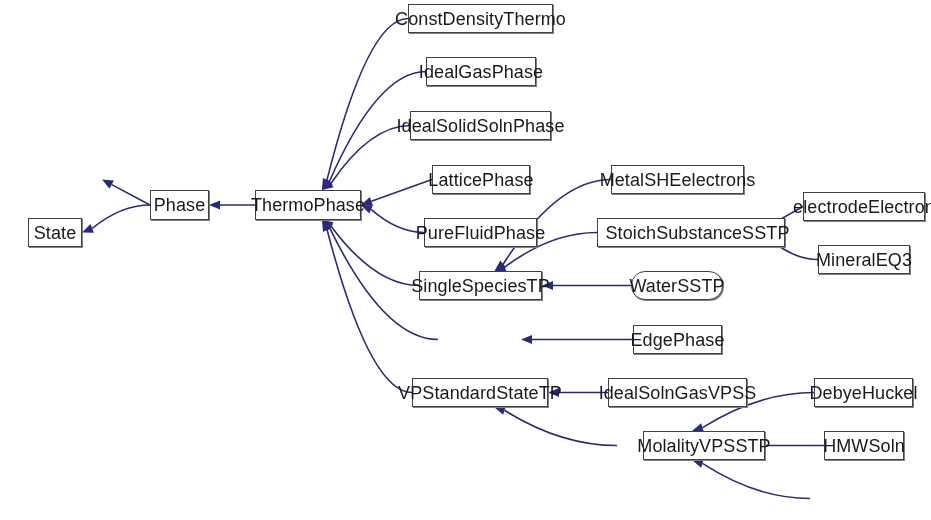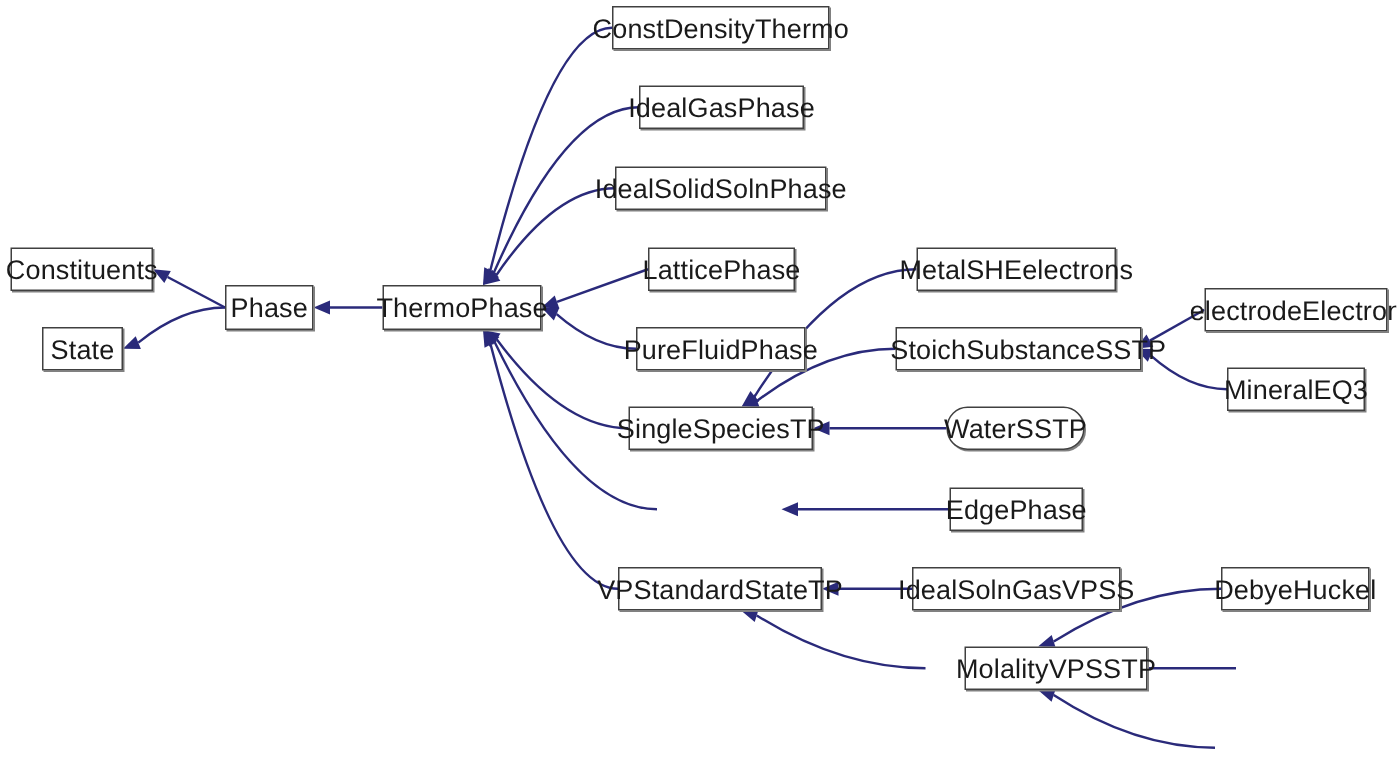--- a/index.html
+++ b/index.html
@@ -84,23 +84,20 @@
       <line x1="803" y1="206.5" x2="766.5761912259214" y2="227.08737017665308" stroke="#2a2a7a" stroke-width="1.6"></line>
       <polygon points="757,232.5 768.9205519817903,232.74584639399063 765.1968785508587,241.15859007128017" fill="#2a2a7a"></polygon>
       <path d="M 818 259.5 Q 792.5293576331622 259.5 767.0587152663245 236.9522182326354" fill="none" stroke="#2a2a7a" stroke-width="1.6"></path>
       <polygon points="692,431 701.1057150342119,423.3028606797248 703.8744027027826,432.0763644606498" fill="#2a2a7a"></polygon>
       <path d="M 814 392.5 Q 758.2450294342486 392.5 702.4900588684973 427.6896125701873" fill="none" stroke="#2a2a7a" stroke-width="1.6"></path>
       <polygon points="739,445.5 750,440.9 750,450.1" fill="#2a2a7a"></polygon>
       <line x1="824" y1="445.5" x2="750" y2="445.5" stroke="#2a2a7a" stroke-width="1.6"></line>
       <polygon points="692,460 703.8842832035283,459.03884822304866 701.0306372739711,467.78508769545743" fill="#2a2a7a"></polygon>
       <path d="M 810 498.5 Q 756.2287301193749 498.5 702.4574602387497 463.41196795925305" fill="none" stroke="#2a2a7a" stroke-width="1.6"></path>
     </svg>
-<div class="node" style="left: 7px; top: 165px; width: 95px; height: 29px;">
-      <span>Constituents</span>
-    </div>
     <div class="node" style="left: 28px; top: 218px; width: 54px; height: 29px;">
       <span>State</span>
     </div>
     <div class="node" style="left: 150px; top: 190px; width: 59px; height: 30px;">
       <span>Phase</span>
     </div>
     <div class="node" style="left: 255px; top: 190px; width: 106px; height: 30px;">
       <span>ThermoPhase</span>
     </div>
     <div class="node" style="left: 408px; top: 4px; width: 145px; height: 29px;">
@@ -120,21 +117,21 @@
     </div>
     <div class="node" style="left: 419px; top: 271px; width: 123px; height: 29px;">
       <span>SingleSpeciesTP</span>
     </div>
     <div class="node" style="left: 412px; top: 378px; width: 136px; height: 29px;">
       <span>VPStandardStateTP</span>
     </div>
     <div class="node" style="left: 611px; top: 165px; width: 133px; height: 29px;">
       <span>MetalSHEelectrons</span>
     </div>
-    <div class="node" style="left: 597px; top: 218px; width: 164px; height: 29px; padding-left: 13px;">
+    <div class="node" style="left: 597px; top: 218px; width: 188px; height: 29px; padding-left: 13px;">
       <span>StoichSubstanceSSTP</span>
     </div>
     <div class="node" style="left: 631px; top: 271px; width: 92px; height: 29px; border-radius: 14px;">
       <span>WaterSSTP</span>
     </div>
     <div class="node" style="left: 633px; top: 325px; width: 89px; height: 29px;">
       <span>EdgePhase</span>
     </div>
     <div class="node" style="left: 608px; top: 378px; width: 139px; height: 29px;">
       <span>IdealSolnGasVPSS</span>
@@ -144,13 +141,16 @@
     </div>
     <div class="node" style="left: 803px; top: 192px; width: 122px; height: 29px;">
       <span>electrodeElectron</span>
     </div>
     <div class="node" style="left: 818px; top: 245px; width: 92px; height: 29px;">
       <span>MineralEQ3</span>
     </div>
     <div class="node" style="left: 814px; top: 378px; width: 99px; height: 29px;">
       <span>DebyeHuckel</span>
     </div>
+    <div class="node" style="left: 824px; top: 431px; width: 80px; height: 29px;">
+      <span>HMWSoln</span>
+    </div>
   </div>
 
 </body></html>

